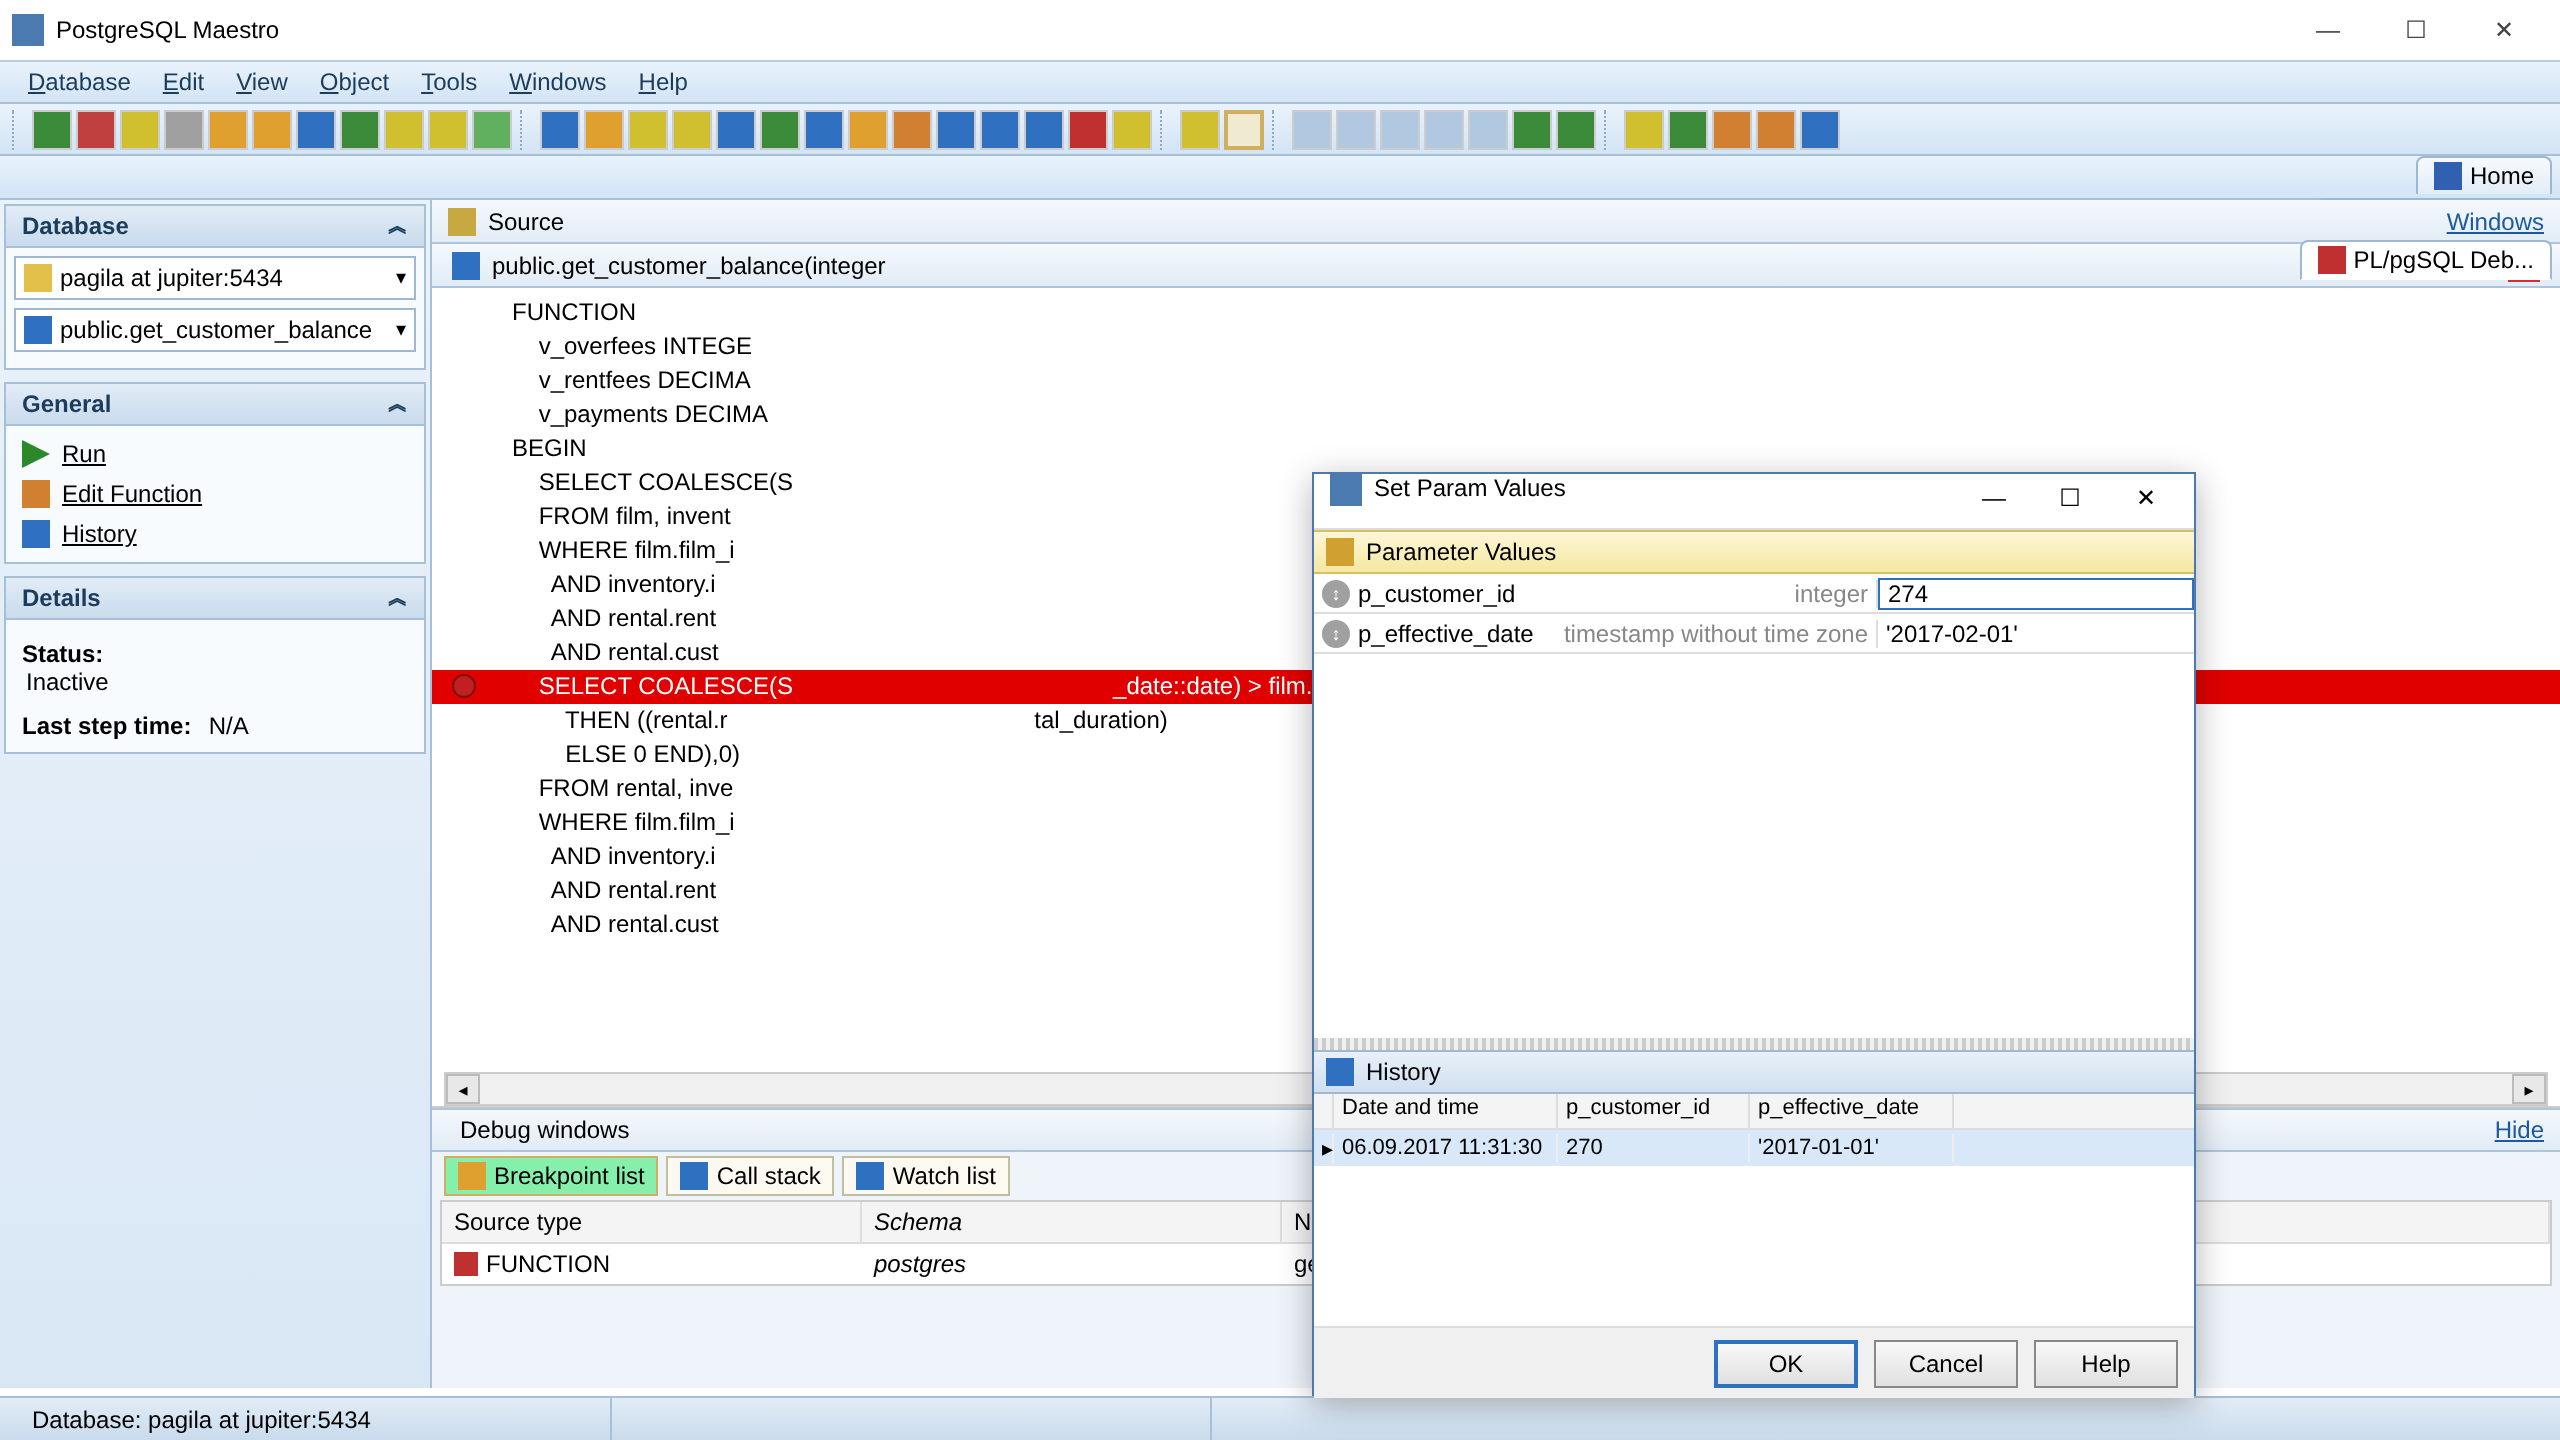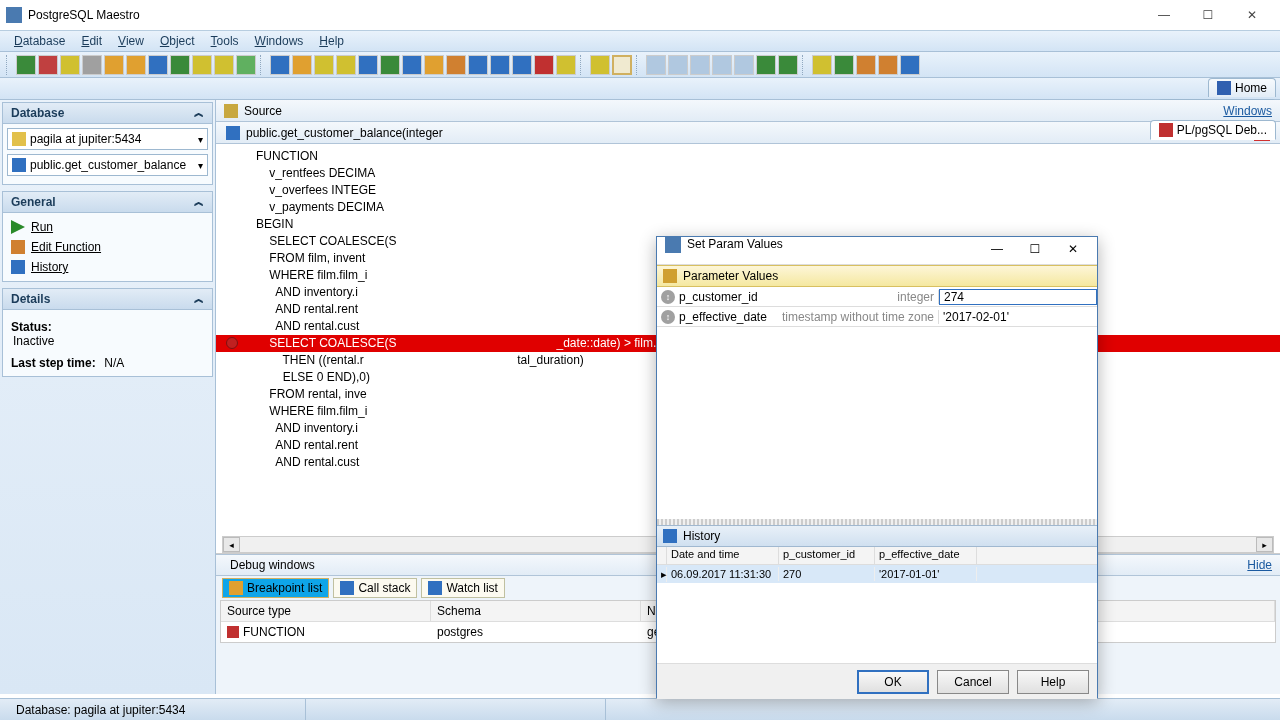--- a/index.html
+++ b/index.html
@@ -61,28 +61,28 @@
 .code .bp { position: absolute; left: 10px; top: 2px; width: 12px; height: 12px; background: #c02020; border-radius: 50%; border: 1px solid #801010; }
 .code .hl { background: #e00000; color: #fff; display: block; }
 .code-scroll { position: absolute; bottom: 0; left: 6px; right: 6px; height: 17px; background: #f0f0f0; border: 1px solid #ccc; display:flex; }
 .code-scroll .arrow { width: 17px; height: 100%; background: #e8e8e8; border: 1px solid #bbb; display:flex;align-items:center;justify-content:center;font-size:9px;}
 
 
 .dbg-bar { height: 22px; background: linear-gradient(#f4f8fc, #e2ecf6); border-top: 1px solid #b0c4d8; border-bottom: 1px solid #b0c4d8; display: flex; align-items: center; padding: 0 8px; gap: 6px; }
 .dbg-bar .hide { margin-left: auto; color: #1b5aa0; text-decoration: underline; }
 .dbg-tabs { height: 24px; background: #eef4fa; display: flex; align-items: center; padding: 2px 6px; gap: 4px; }
 .dbg-tabs .dtab { height: 20px; border: 1px solid #c0c0a0; background: #fcfaf0; padding: 2px 6px; display: flex; align-items: center; gap: 4px; }
-.dbg-tabs .dtab.active { background: #0ea5e9; border-color: #d0b060; }
+.dbg-tabs .dtab.active { background: #86efac; border-color: #d0b060; }
 .dbg-tabs .dticon { width: 14px; height: 14px; }
 .bp-table { background: #fff; border: 1px solid #ccc; margin: 0 4px; }
 .bp-table .hdr { display: flex; background: #f4f4f4; border-bottom: 1px solid #ddd; }
 .bp-table .hdr div { padding: 3px 6px; border-right: 1px solid #ddd; }
 .bp-table .row { display: flex; }
 .bp-table .row div { padding: 3px 6px; }
-.col-src { width: 210px; } .col-sch { width: 210px; } .col-name { width: 210px; } .col-line { width: 210px; } .col-info { flex: 1; }
+.col-src { width: 210px; } .col-sch { width: 210px; font-style: italic; } .col-name { width: 210px; } .col-line { width: 210px; } .col-info { flex: 1; }
 
 
 .statusbar { position: absolute; bottom: 0; left: 0; right: 0; height: 22px; background: linear-gradient(#e2ecf6, #c9dbed); border-top: 1px solid #a8c0d7; display: flex; align-items: center; padding: 0 6px; }
 .statusbar .seg { border-right: 1px solid #a8c0d7; padding: 0 10px; height: 100%; display: flex; align-items: center; }
 .statusbar .seg.wide { width: 300px; } .statusbar .seg.w2 { width: 300px; }
 
 
 .dialog { position: absolute; left: 440px; top: 136px; width: 442px; height: 462px; background: #f0f0f0; border: 1px solid #4a7ab0; box-shadow: 0 4px 16px rgba(0,0,0,0.3); z-index: 100; }
 .dialog .dtitle { height: 28px; background: #fff; display: flex; align-items: flex-start; padding: 0 8px; gap: 6px; border-bottom: 1px solid #ddd; }
 .dialog .dtitle .dicon { width: 16px; height: 16px; background: #4a7ab0; }
@@ -253,22 +253,22 @@
       <span>Source</span>
       <a class="max">Windows</a>
     </div>
     <div class="fn-bar">
       <span class="ficon"></span>
       <span>public.get_customer_balance(integer</span>
       <span class="xbtn">✕</span>
     </div>
     <div class="code" id="code">
         <div class="line">FUNCTION</div>
+        <div class="line">    v_overfees INTEGE</div>
         <div class="line">    v_rentfees DECIMA</div>
-        <div class="line">    v_overfees INTEGE</div>
         <div class="line">    v_payments DECIMA</div>
         <div class="line">BEGIN</div>
         <div class="line"></div>
         <div class="line">    SELECT COALESCE(S</div>
         <div class="line">    FROM film, invent</div>
         <div class="line">    WHERE film.film_i</div>
         <div class="line">      AND inventory.i</div>
         <div class="line">      AND rental.rent</div>
         <div class="line">      AND rental.cust</div>
         <div class="line"></div>

